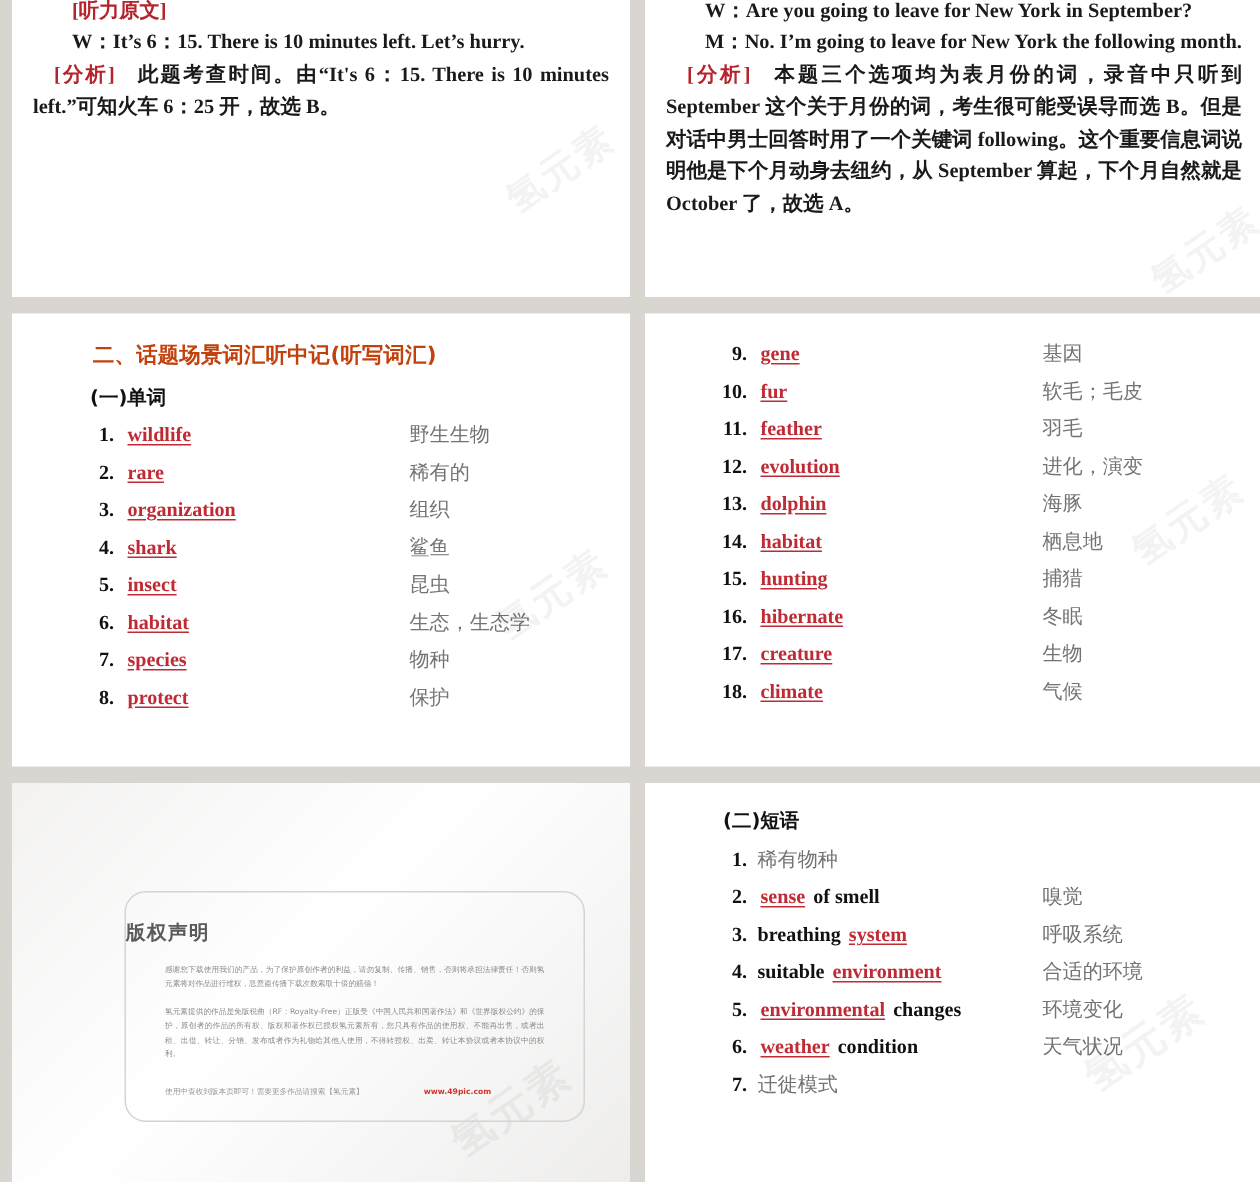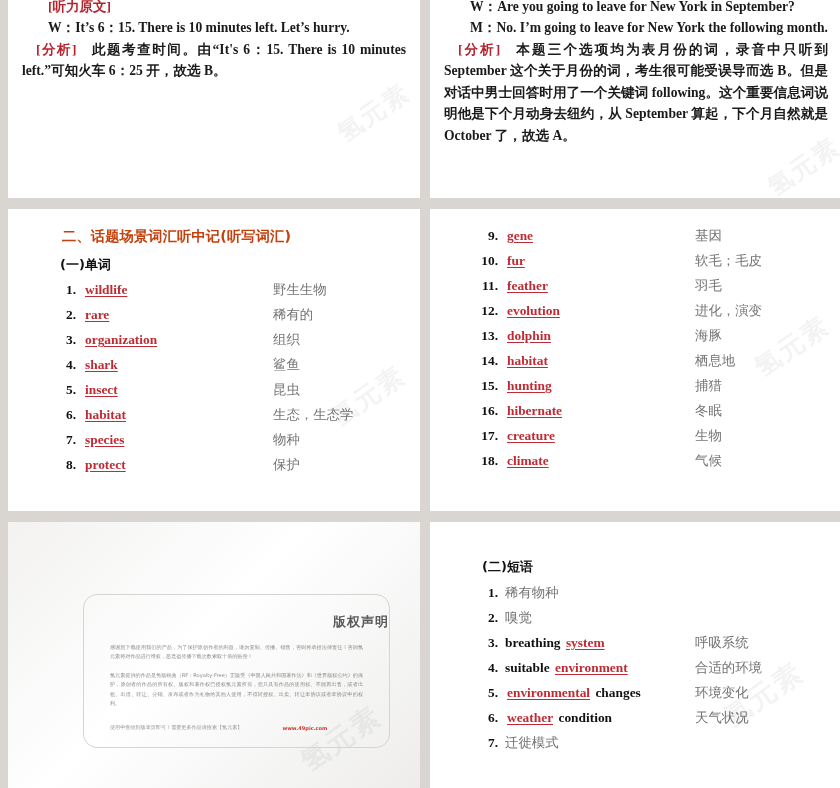--- a/index.html
+++ b/index.html
@@ -86,21 +86,21 @@
 
   
   .cr{
     background:linear-gradient(135deg,#f3f2f1 0%,#ffffff 45%,#eeedec 100%);
   }
   .crbox{
     position:absolute;left:75px;top:72px;right:30px;bottom:40px;
     border:1px solid #d6d4d2;border-radius:14px;background:transparent;
   }
   .crtitle{
-    text-align:right;margin:18px 0 12px 0;
+    text-align:left;margin:18px 0 12px 0;
     font-size:13px;font-weight:700;color:#5a5a5a;
     font-family:"DejaVu Sans","Liberation Sans",sans-serif;
     letter-spacing:1px;
   }
   .crp{
     margin:0 26px 9px 26px;font-size:5.1px;line-height:1.85;
     color:#8d8b8a;text-align:justify;
     font-family:"DejaVu Sans","Liberation Sans",sans-serif;
   }
   .crfoot{
@@ -249,28 +249,29 @@
       <p class="crp">氢元素提供的作品是免版税曲（RF：Royalty-Free）正版受《中国人民共和国著作法》和《世界版权公约》的保护，原创者的作品的所有权、版权和著作权已授权氢元素所有，您只具有作品的使用权、不能再出售，或者出租、出借、转让、分销、发布或者作为礼物给其他人使用，不得转授权、出卖、转让本协议或者本协议中的权利。</p>
       <div class="crfoot">
         <span>使用中查收到版本页即可！需要更多作品请搜索【氢元素】</span>
         <span class="crurl">www.49pic.com</span>
       </div>
     </div>
   </div>
 
   <div class="slide voc" style="padding-top:16px;">
     <div class="wm e" style="top:150px;right:20px;">氢元素</div>
-    <h3 class="vsub" style="margin-top:20px;margin-bottom:8px;">(二)短语</h3>
+    <h3 class="vsub" style="margin-top:0;margin-bottom:8px;">(二)短语</h3>
     <div id="s6plist">
         <div class="vrow">
           <span class="vnum">1.</span>
           <span class="vcn">稀有物种</span>
         </div>
         <div class="vrow">
           <span class="vnum">2.</span>
+          <span class="ven"><span class="k">sense</span><span> of smell</span></span>
           <span class="vcn">嗅觉</span>
         </div>
         <div class="vrow">
           <span class="vnum">3.</span>
           <span class="ven"><span>breathing </span><span class="k">system</span></span>
           <span class="vcn">呼吸系统</span>
         </div>
         <div class="vrow">
           <span class="vnum">4.</span>
           <span class="ven"><span>suitable </span><span class="k">environment</span></span>

